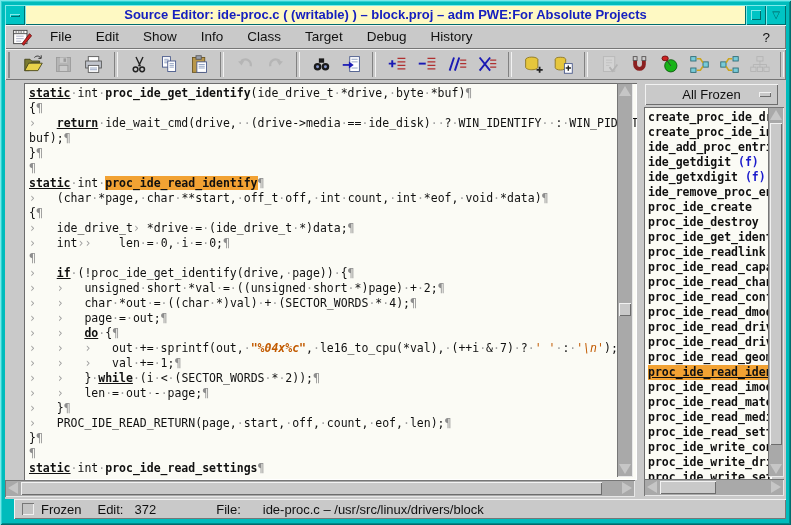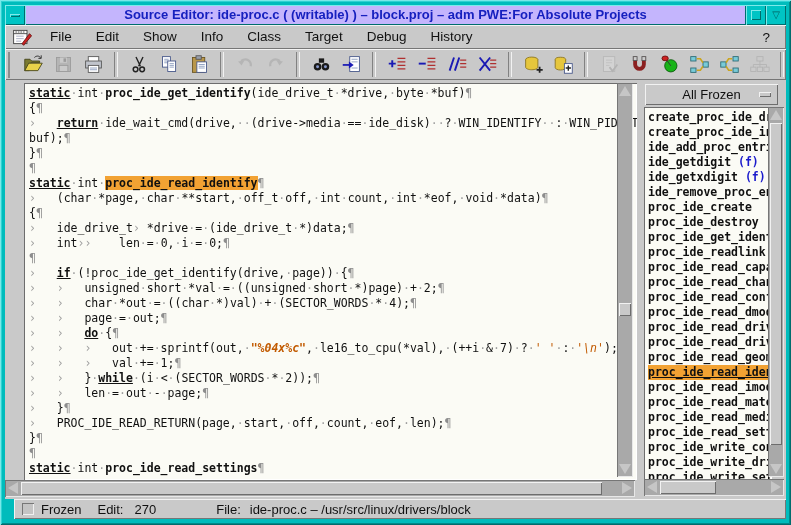--- a/index.html
+++ b/index.html
@@ -11,21 +11,21 @@
   }
   .frame{position:absolute;inset:0;
     box-shadow:inset 1px 1px 0 #79e9e9, inset -1px -1px 0 #006d6d,
                inset 2px 2px 0 #2fd2d2, inset -2px -2px 0 #008a8a;
     pointer-events:none;z-index:50;}
   
   .titlebar{position:absolute;left:5px;top:5px;right:5px;height:20px;display:flex;z-index:2;}
   .tbtn{width:20px;height:20px;background:#00c4c4;flex:0 0 auto;
     box-shadow:inset 1px 1px 0 #7deaea, inset -1px -1px 0 #006d6d;
     display:flex;align-items:center;justify-content:center;}
-  .title{flex:1;height:20px;background:#c4b5fd;
+  .title{flex:1;height:20px;background:#fef9c3;
     box-shadow:inset 1px 1px 0 #7deaea, inset -1px -1px 0 #006d6d;
     text-align:center;line-height:20px;font-size:13px;font-weight:bold;color:#1620bf;
     white-space:nowrap;overflow:hidden;}
   .glyph-bar{width:10px;height:3px;background:#00c4c4;
     box-shadow:inset 1px 1px 0 #7deaea, inset -1px -1px 0 #006d6d;}
   .glyph-square{width:10px;height:10px;
     box-shadow:inset 1px 1px 0 #7deaea, inset -1px -1px 0 #006d6d;}
   .glyph-tri{font-size:10px;color:#015d5d;line-height:10px;}
   
   .menubar{position:absolute;left:5px;top:25px;right:5px;height:24px;background:#c9c9c9;
@@ -93,21 +93,21 @@
   .cls-item.sel{background:#f2a233;text-decoration:underline;}
   
   .statusbar{position:absolute;left:14px;top:499px;right:5px;height:20px;background:#c9c9c9;z-index:2;
     display:flex;align-items:center;font-size:13px;color:#111;
     box-shadow:inset 1px 1px 0 #f2f2f2, inset -1px -1px 0 #767676;}
   .toggle{width:12px;height:12px;background:#c4c4c4;margin:0 7px 0 8px;
     box-shadow:inset 1px 1px 0 #777, inset -1px -1px 0 #f0f0f0;}
   .sb-line-label{margin-left:16px;}
   .sb-line-value{margin-left:11px;}
   .sb-file-label{margin-left:60px;}
-  .sb-file-value{margin-left:9px;}
+  .sb-file-value{margin-left:22px;}
 </style>
 </head>
 <body>
 
 <div class="titlebar">
   <div class="tbtn">
     <span class="glyph-bar"></span>
   </div>
   <div class="title">Source Editor: ide-proc.c ( (writable) )  – block.proj – adm PWE:For Absolute Projects</div>
   <div class="tbtn">
@@ -358,18 +358,18 @@
 <div class="sbar cls-hscroll">
   <span class="arr arr-left" style="left:3px;top:2px;"></span>
   <span class="sb-thumb" style="left:16px;top:2px;width:56px;height:13px;"></span>
   <span class="arr arr-right" style="right:3px;top:2px;"></span>
 </div>
 
 <div class="statusbar">
   <span class="toggle"></span>
   <span>Frozen</span>
   <span class="sb-line-label">Edit:</span>
-  <span class="sb-line-value">270</span>
+  <span class="sb-line-value">372</span>
   <span class="sb-file-label">File:</span>
   <span class="sb-file-value">ide-proc.c – /usr/src/linux/drivers/block</span>
 </div>
 
 <div class="frame"></div>
 
 </body></html>

